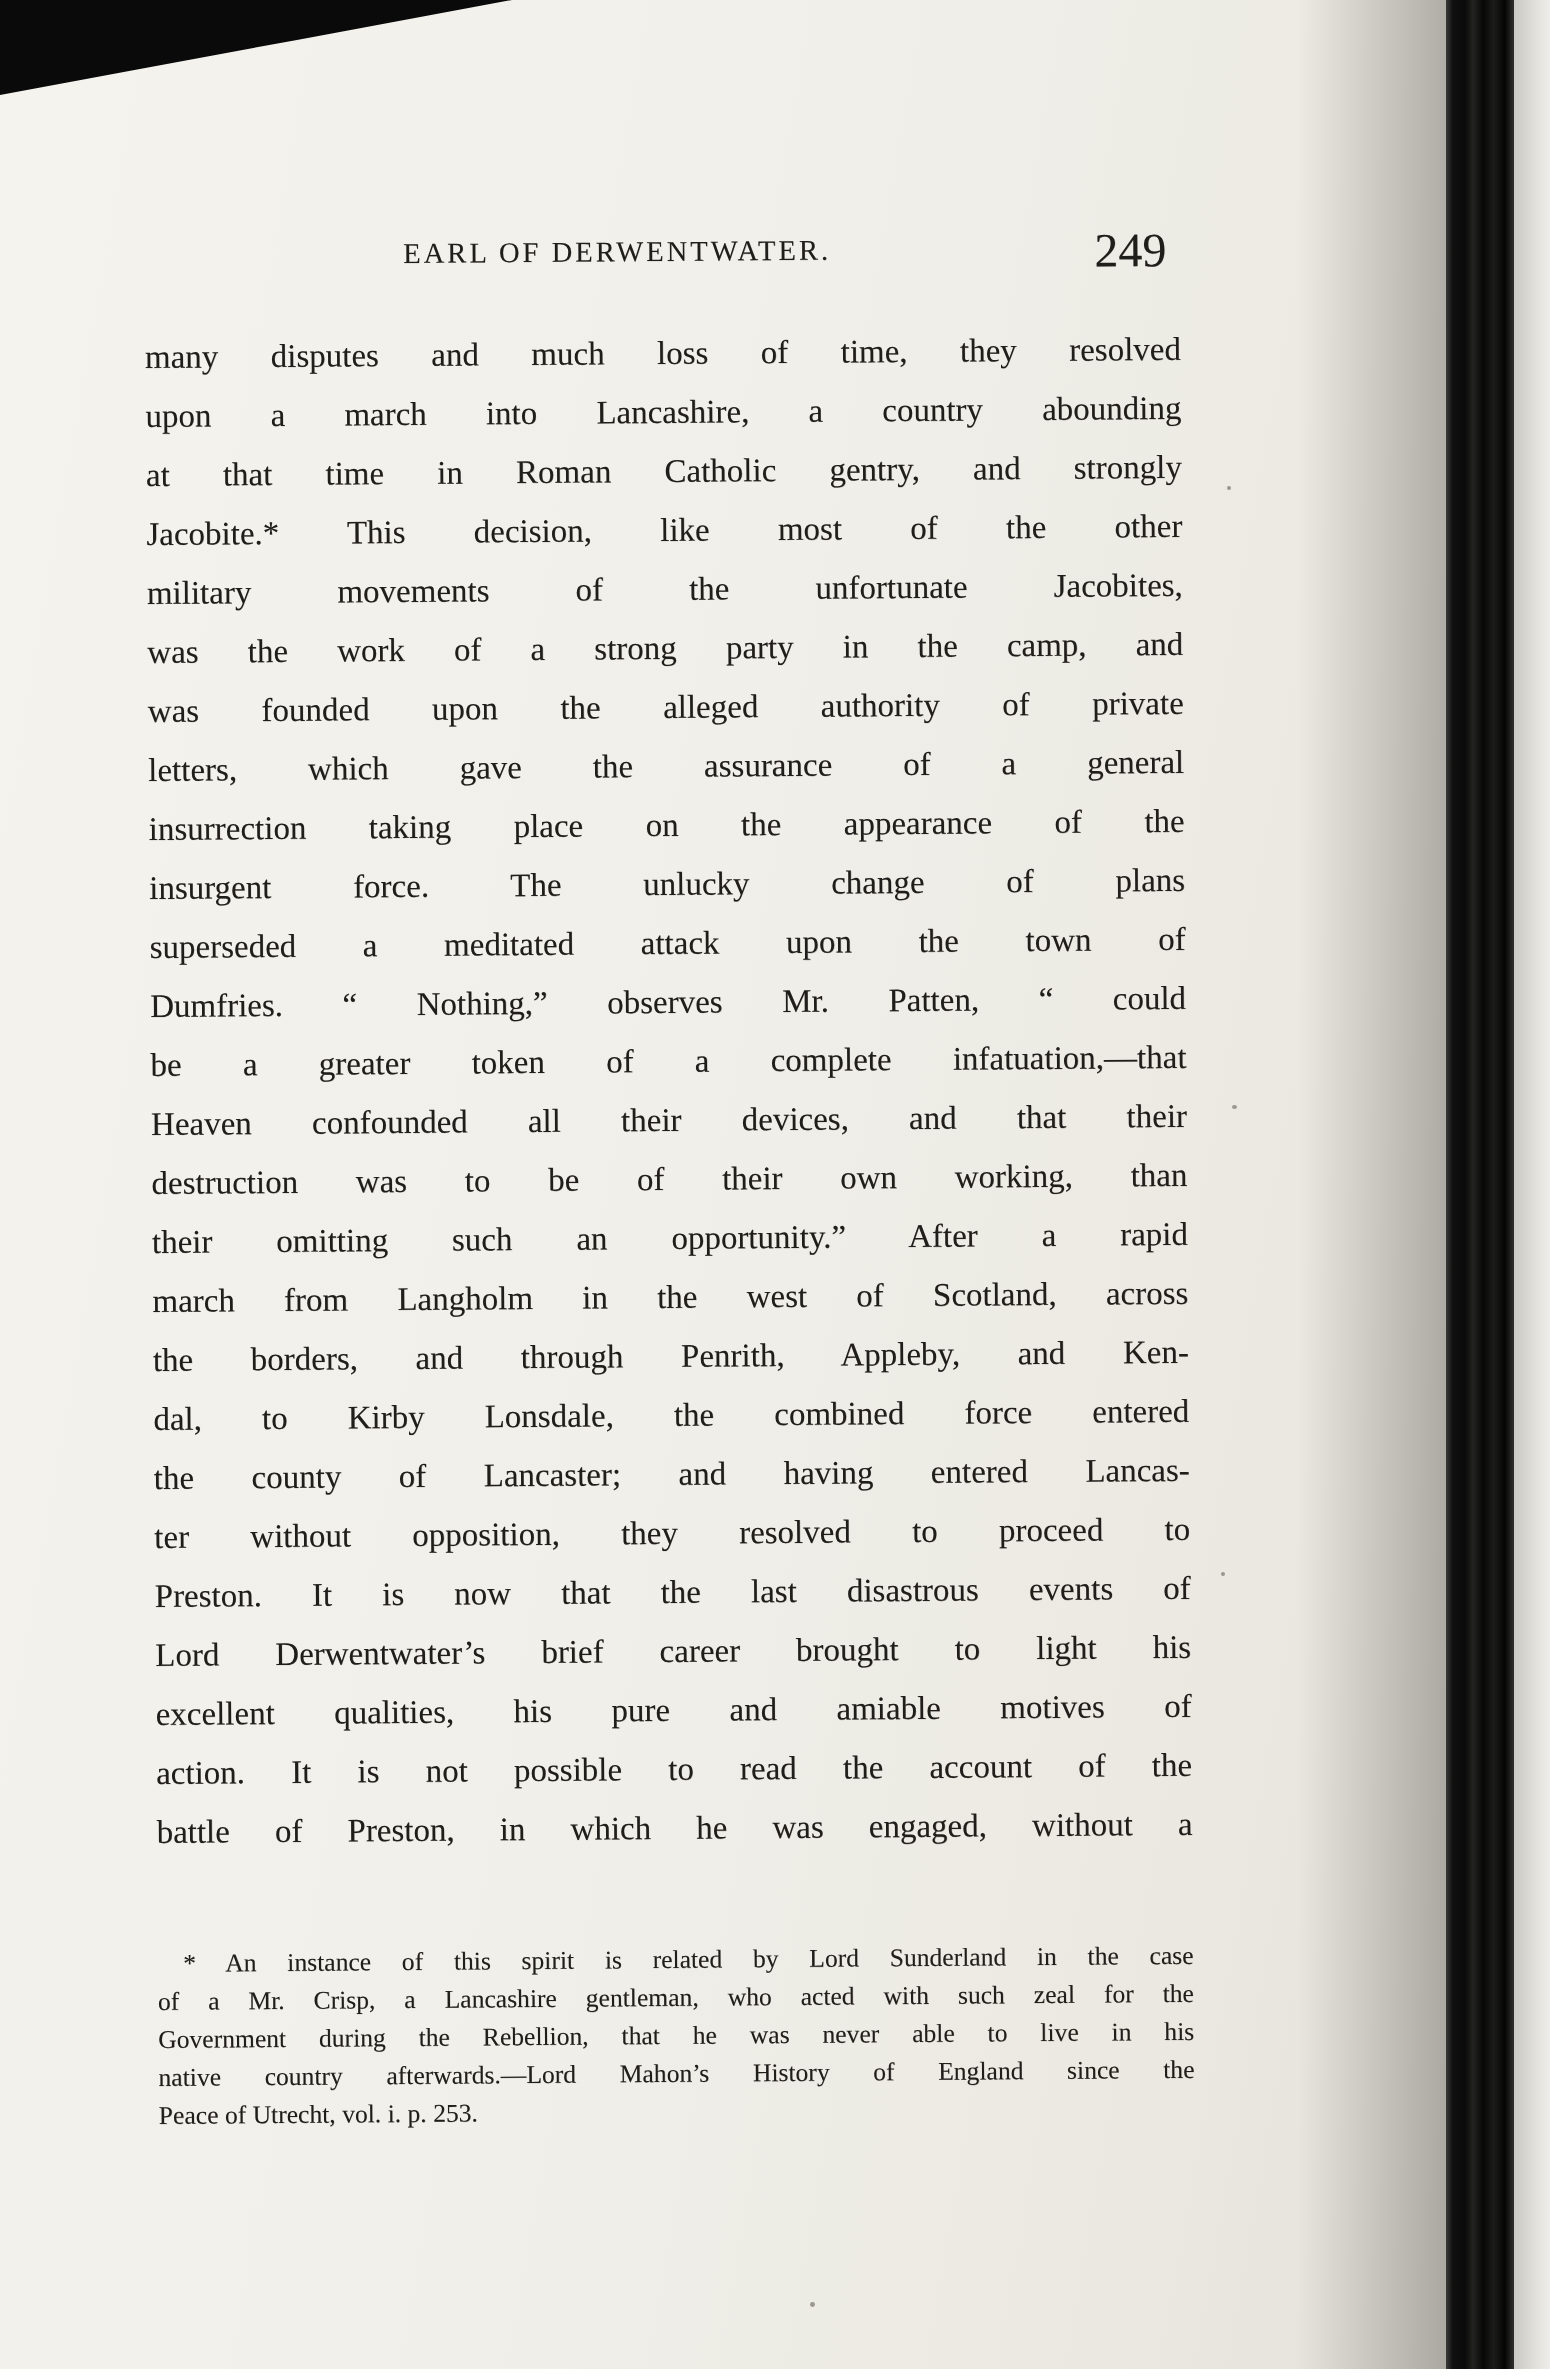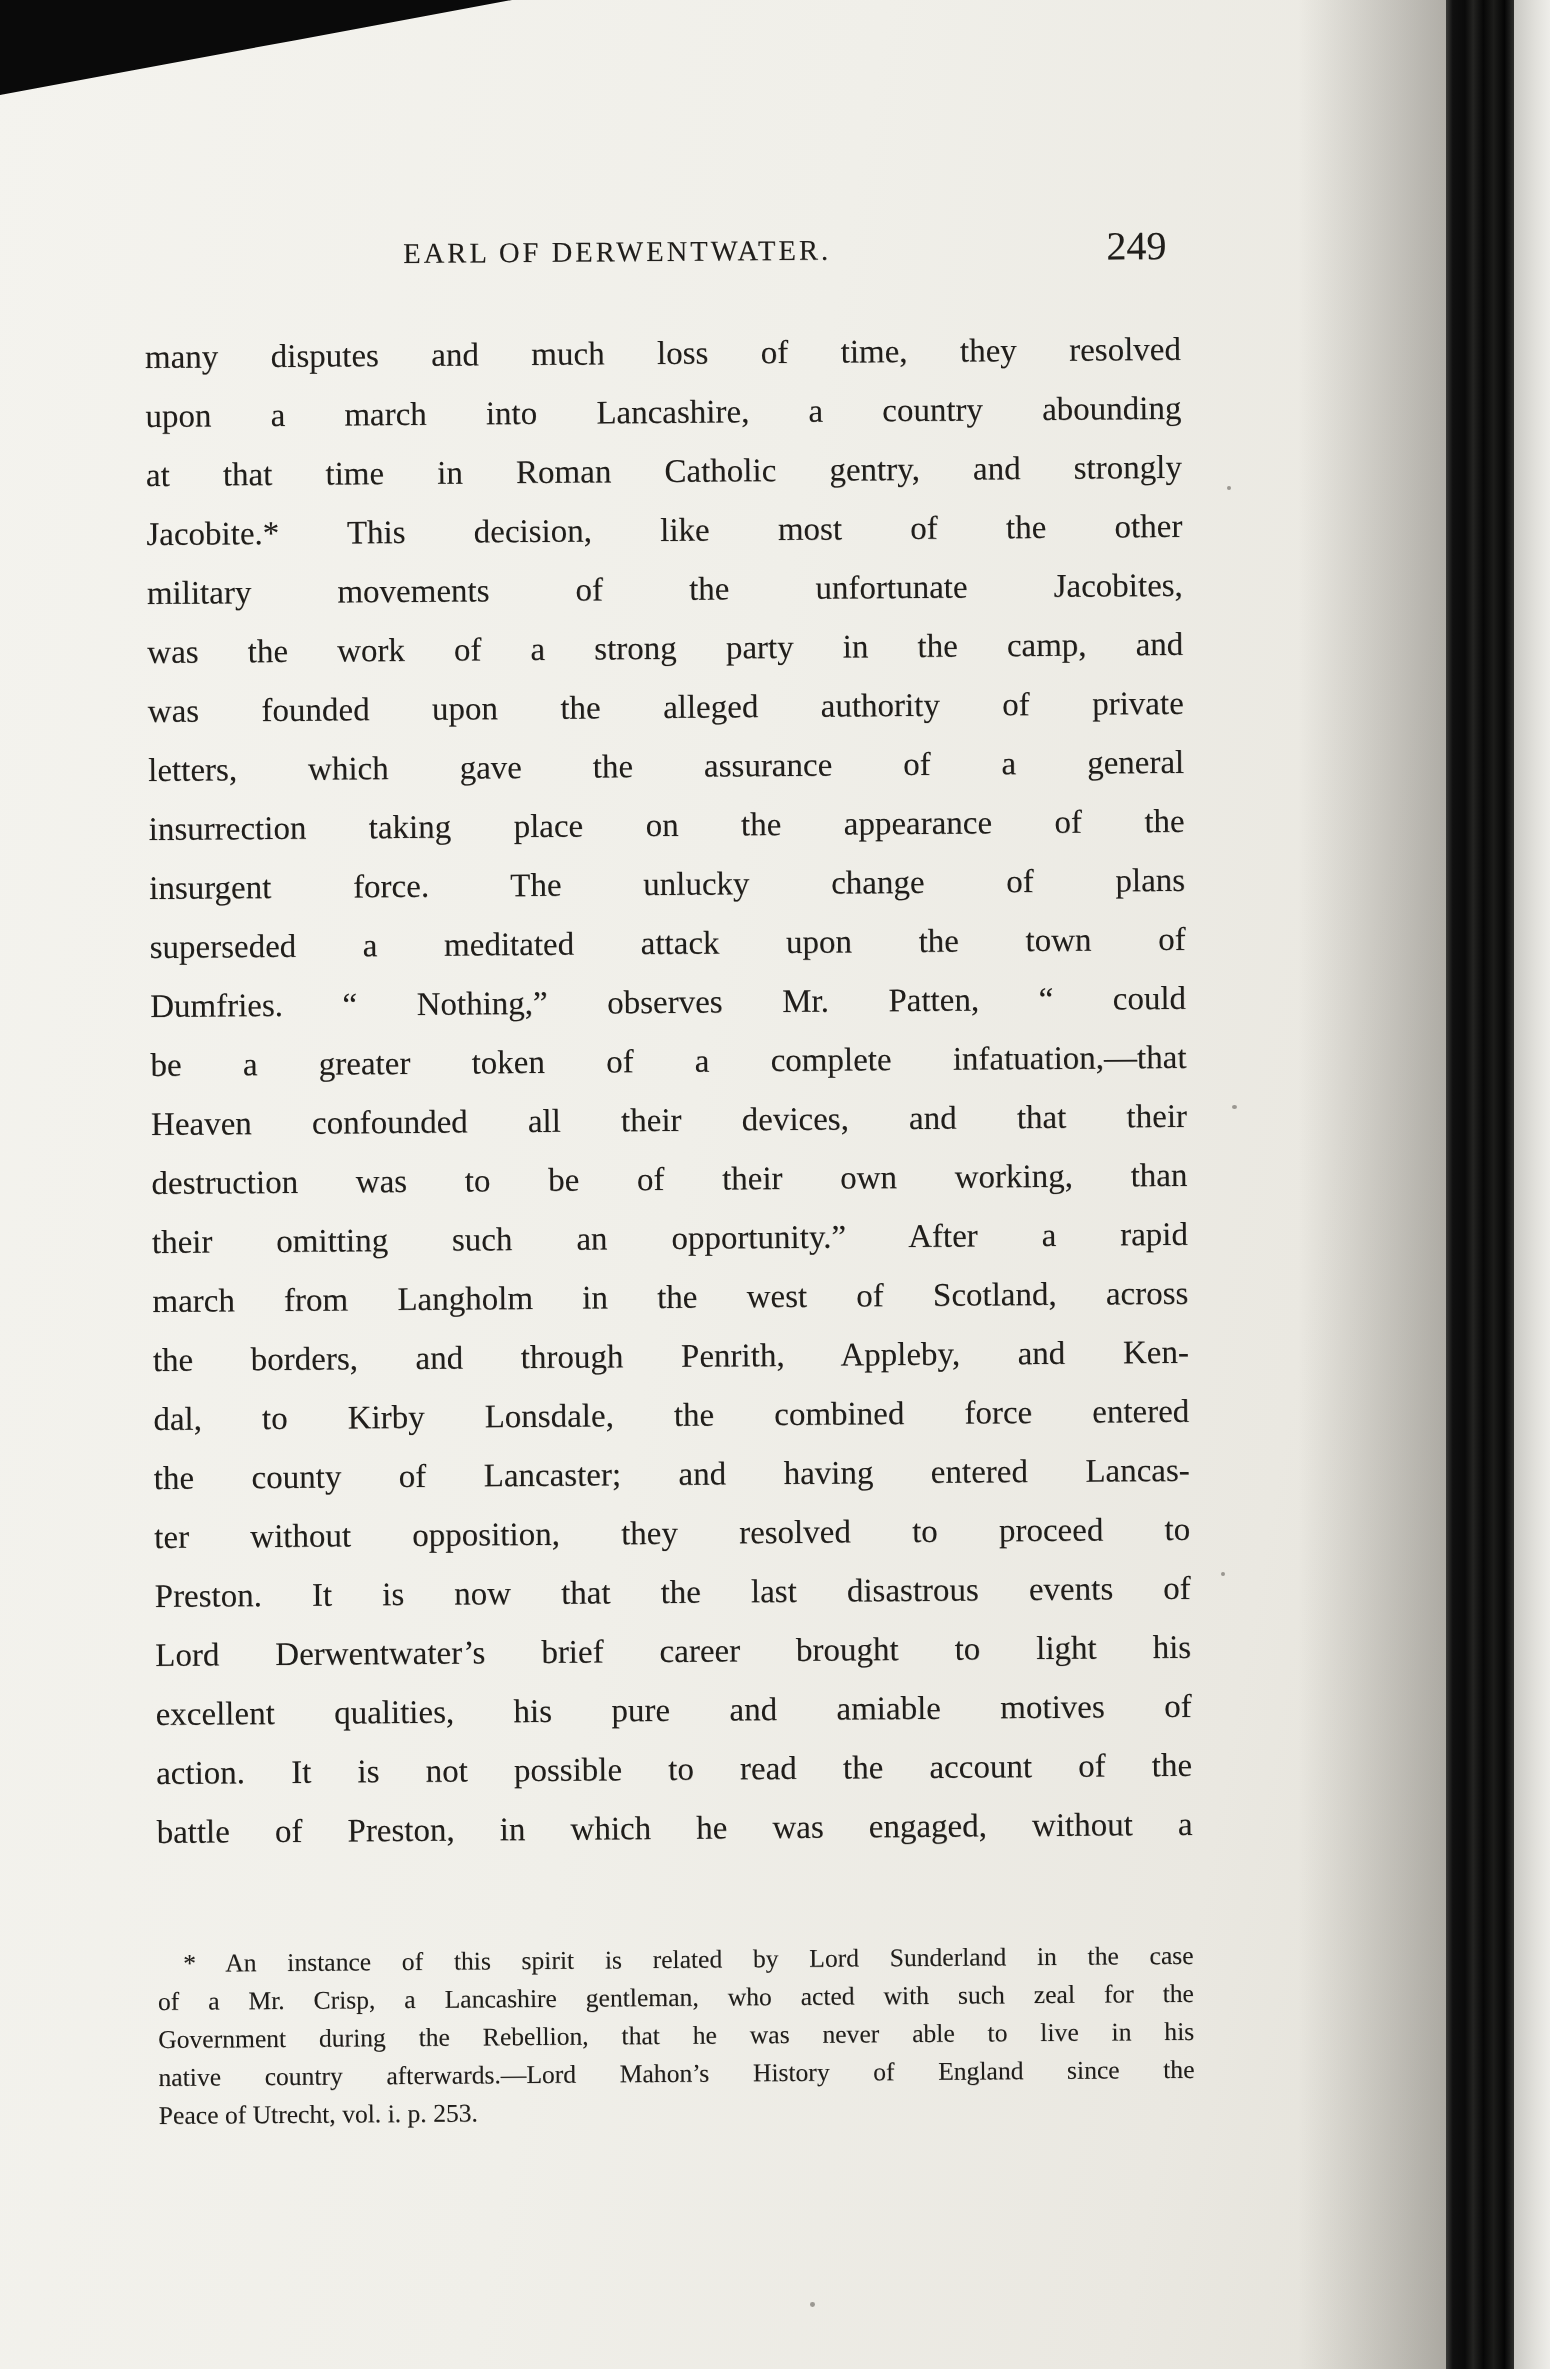--- a/index.html
+++ b/index.html
@@ -47,21 +47,21 @@
     transform: rotate(-0.45deg); transform-origin: 0 0;
     color: #201e1b;
     text-shadow: 0.3px 0.3px 0.5px rgba(45,40,34,0.35);
   }
 
   .running-header { position: relative; height: 51px; margin-bottom: 43px; }
   .chapter-header {
     position: absolute; left: calc(50% - 45px); transform: translateX(-50%);
     top: 5.9px; font-size: 28.6px; letter-spacing: 3px; white-space: nowrap;
   }
-  .folio { position: absolute; right: 13.8px; top: -3.9px; font-size: 40px; }
+  .folio { position: absolute; right: 13.8px; top: -3.9px; font-size: 48px; }
 
   .body-text .line {
     font-size: 33px; line-height: 59px;
     text-align: justify; text-align-last: justify;
   }
 
   .footnote { margin-top: 83px; }
   .footnote .fline {
     font-size: 25.6px; line-height: 38px;
     text-align: justify; text-align-last: justify;

